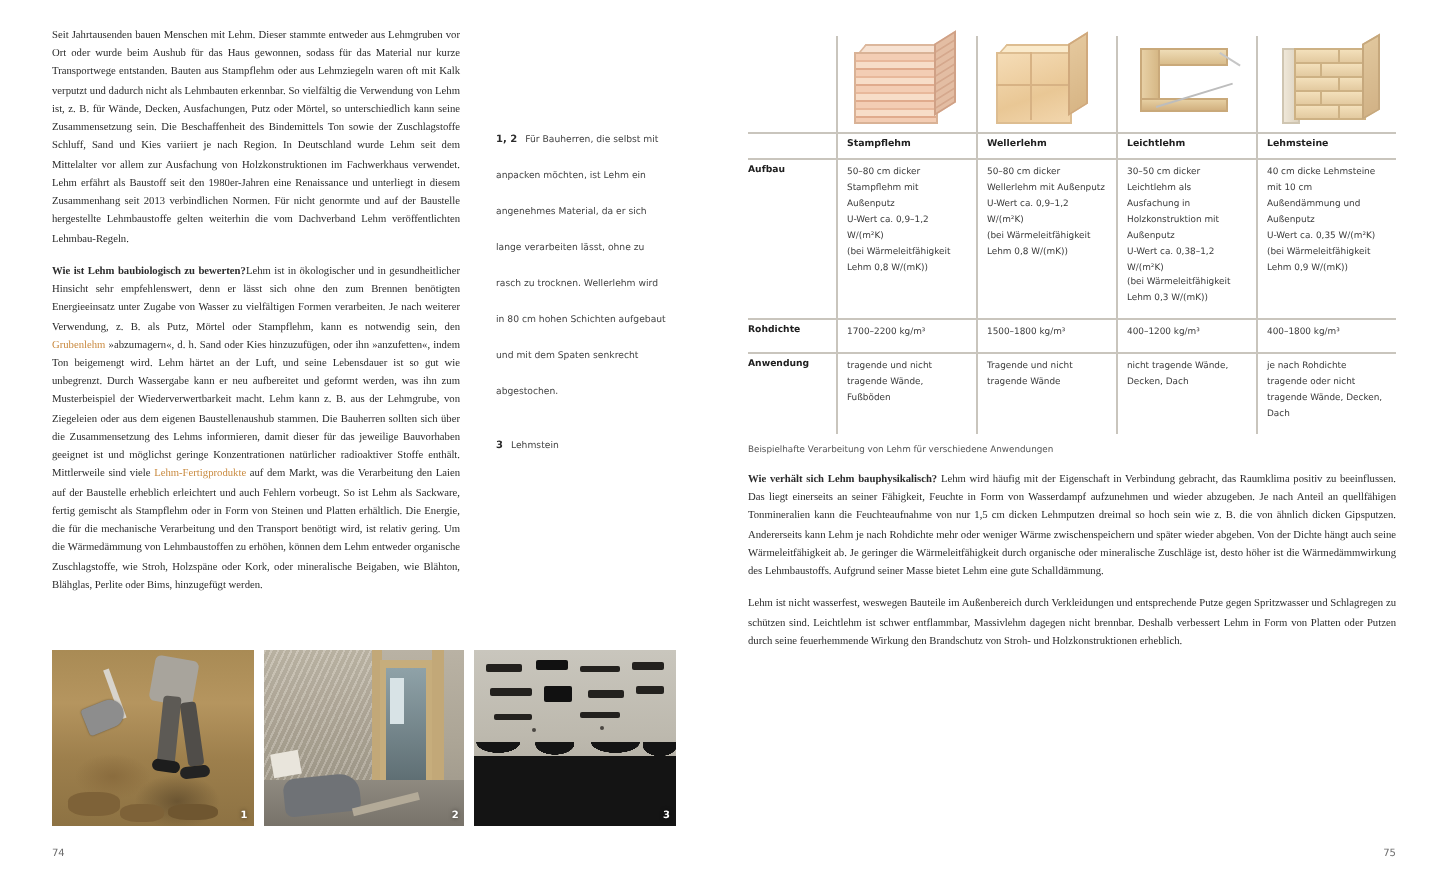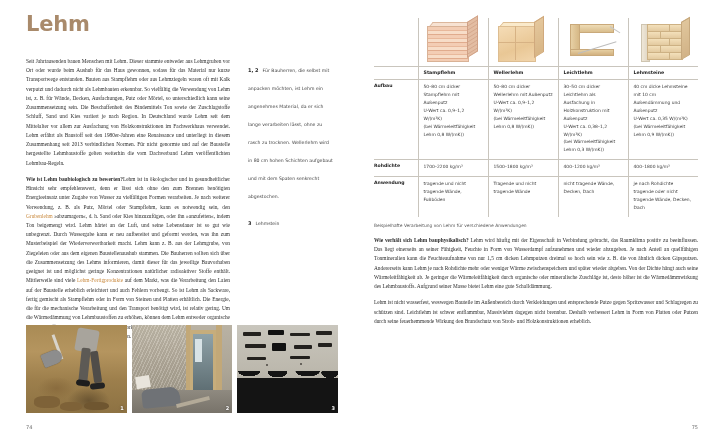--- a/index.html
+++ b/index.html
@@ -231,21 +231,20 @@
     -webkit-hyphens:auto;
   }
 </style>
 </head>
 <body>
 
 <div class="spread">
 
   <div class="page page-left">
 
-    <h1 class="title">Lehm</h1>
 
     <div class="bodycol">
       <p class="body">Seit Jahrtausenden bauen Menschen mit Lehm. Dieser stammte entweder aus Lehmgruben vor Ort oder wurde beim Aushub für das Haus gewonnen, sodass für das Material nur kurze Transportwege entstanden. Bauten aus Stampflehm oder aus Lehmziegeln waren oft mit Kalk verputzt und dadurch nicht als Lehmbauten erkennbar. So vielfältig die Verwendung von Lehm ist, z. B. für Wände, Decken, Ausfachungen, Putz oder Mörtel, so unterschiedlich kann seine Zusammensetzung sein. Die Beschaffenheit des Bindemittels Ton sowie der Zuschlagstoffe Schluff, Sand und Kies variiert je nach Region. In Deutschland wurde Lehm seit dem Mittelalter vor allem zur Ausfachung von Holzkonstruktionen im Fachwerkhaus verwendet. Lehm erfährt als Baustoff seit den 1980er-Jahren eine Renaissance und unterliegt in diesem Zusammenhang seit 2013 verbindlichen Normen. Für nicht genormte und auf der Baustelle hergestellte Lehmbaustoffe gelten weiterhin die vom Dachverband Lehm veröffentlichten Lehmbau-Regeln.</p>
 
       <p class="body"><span class="lead-q">Wie ist Lehm baubiologisch zu bewerten?</span><span>Lehm ist in ökologischer und in gesundheitlicher Hinsicht sehr empfehlenswert, denn er lässt sich ohne den zum Brennen benötigten Energieeinsatz unter Zugabe von Wasser zu vielfältigen Formen verarbeiten. Je nach weiterer Verwendung, z. B. als Putz, Mörtel oder Stampflehm, kann es notwendig sein, den </span><span class="link">Grubenlehm</span><span> »abzumagern«, d. h. Sand oder Kies hinzuzufügen, oder ihn »anzufetten«, indem Ton beigemengt wird. Lehm härtet an der Luft, und seine Lebensdauer ist so gut wie unbegrenzt. Durch Wassergabe kann er neu aufbereitet und geformt werden, was ihn zum Musterbeispiel der Wiederverwertbarkeit macht. Lehm kann z. B. aus der Lehmgrube, von Ziegeleien oder aus dem eigenen Baustellenaushub stammen. Die Bauherren sollten sich über die Zusammensetzung des Lehms informieren, damit dieser für das jeweilige Bauvorhaben geeignet ist und möglichst geringe Konzentrationen natürlicher radioaktiver Stoffe enthält. Mittlerweile sind viele </span><span class="link">Lehm-Fertigprodukte</span><span> auf dem Markt, was die Verarbeitung den Laien auf der Baustelle erheblich erleichtert und auch Fehlern vorbeugt. So ist Lehm als Sackware, fertig gemischt als Stampflehm oder in Form von Steinen und Platten erhältlich. Die Energie, die für die mechanische Verarbeitung und den Transport benötigt wird, ist relativ gering. Um die Wärmedämmung von Lehmbaustoffen zu erhöhen, können dem Lehm entweder organische Zuschlagstoffe, wie Stroh, Holzspäne oder Kork, oder mineralische Beigaben, wie Blähton, Blähglas, Perlite oder Bims, hinzugefügt werden.</span></p>
     </div>
 
     <div class="margincol">
       <div class="capblock">
         <span class="capnum cap-inline">1, 2</span>

